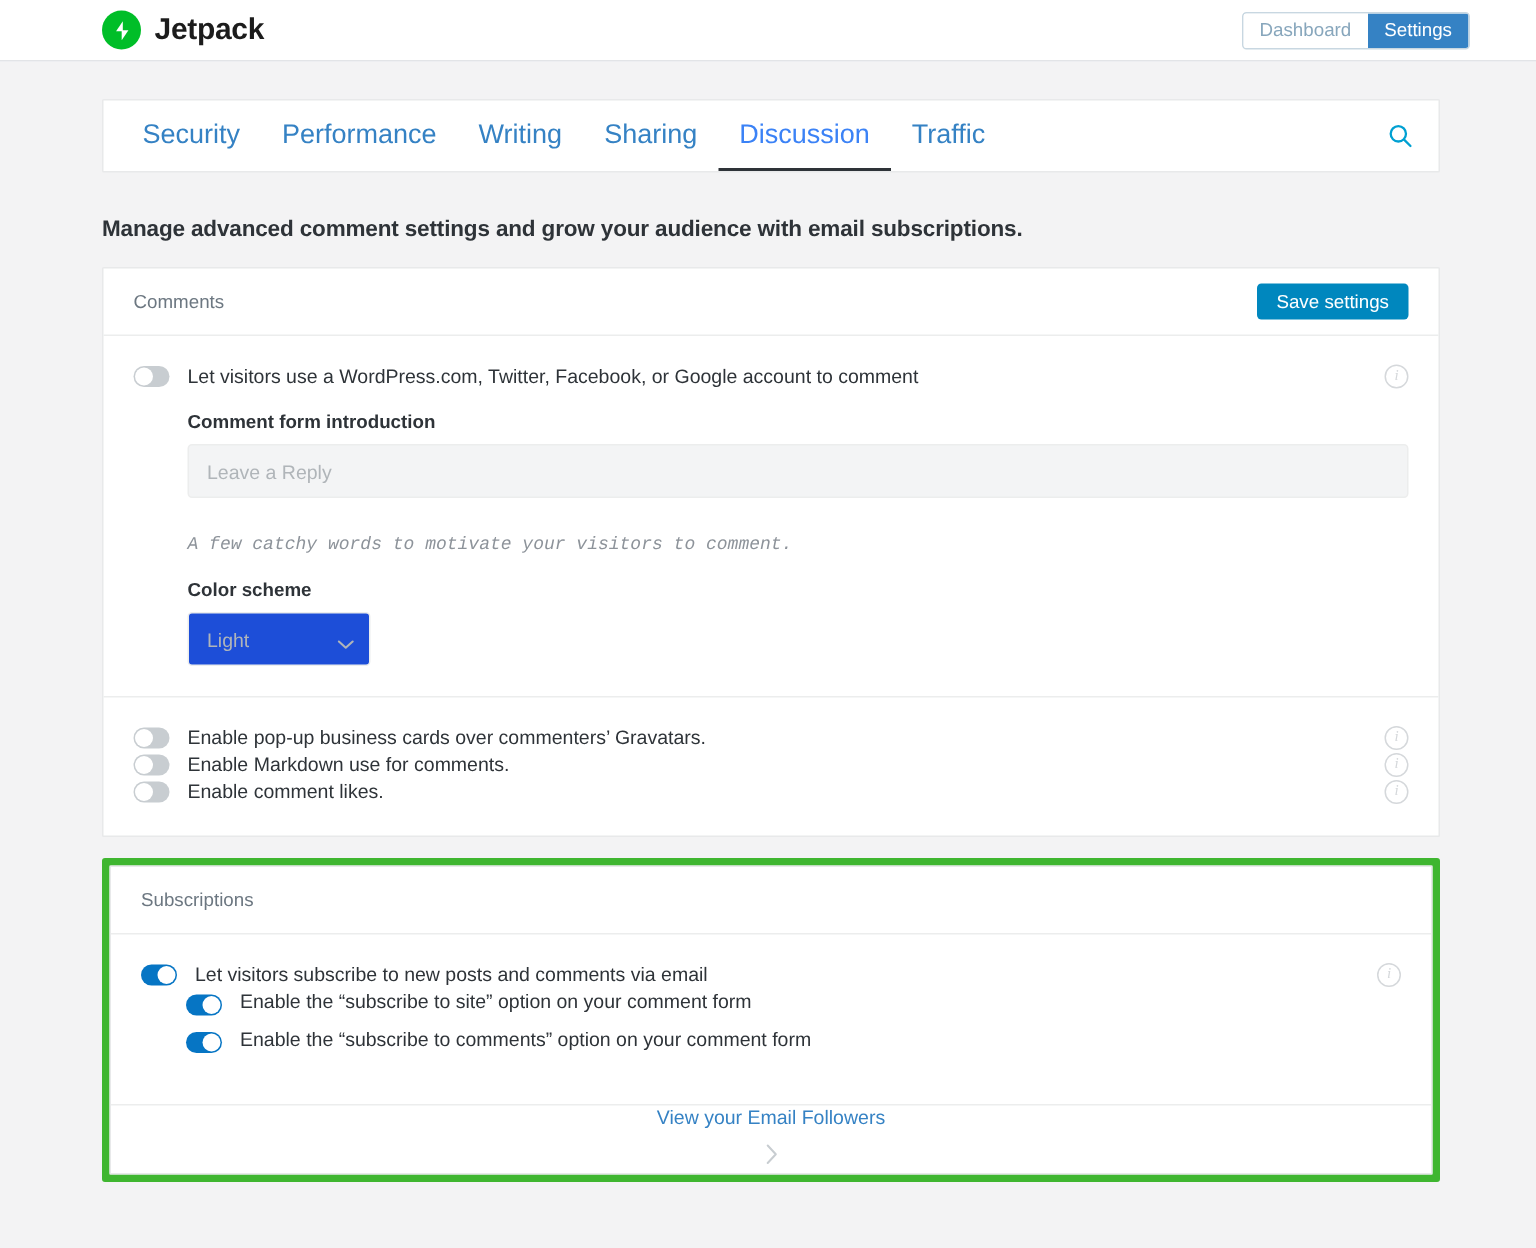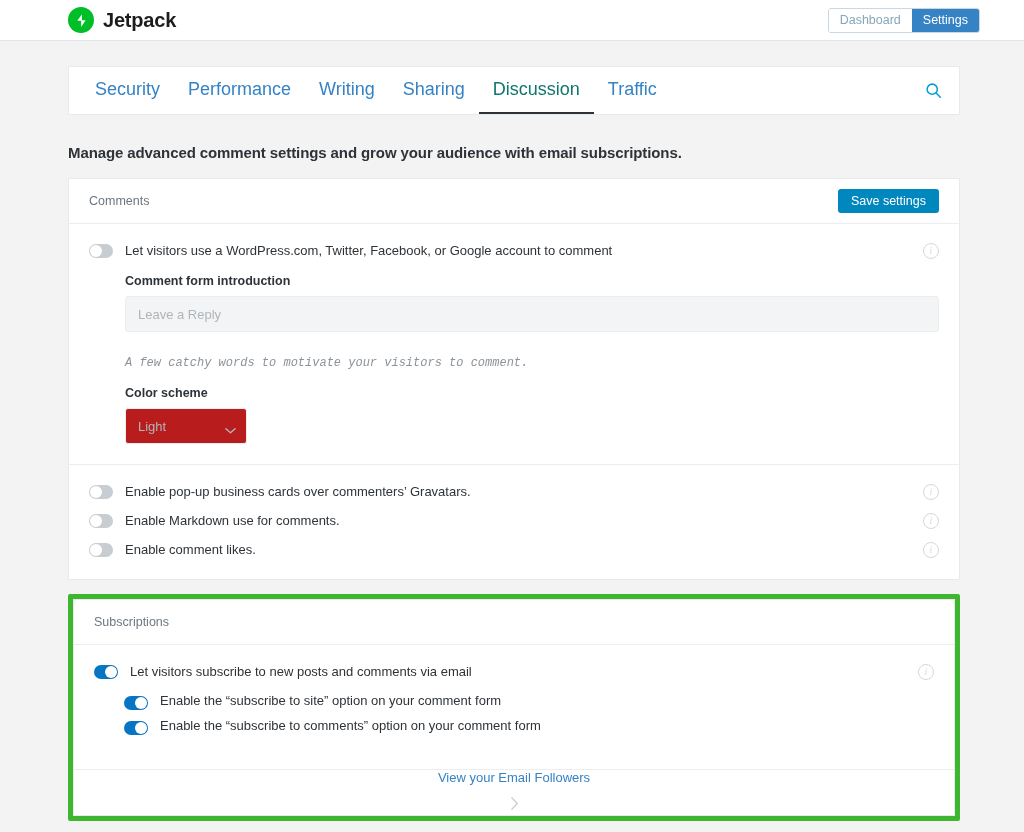--- a/index.html
+++ b/index.html
@@ -88,21 +88,21 @@
     display: flex;
     align-items: center;
     padding: 0 14px;
     font-size: 18px;
     color: #3582c4;
     cursor: pointer;
     border-bottom: 2px solid transparent;
     white-space: nowrap;
   }
   .navtab.active {
-    color: #0f766e;
+    color: #3b82f6;
     border-bottom-color: #2e3338;
   }
   .navsearch {
     width: 52px;
     display: flex;
     align-items: center;
     justify-content: center;
     cursor: pointer;
   }
 
@@ -154,21 +154,21 @@
     border-top: 1px solid #eceded;
   }
 
   
   .toggle-row {
     display: flex;
     align-items: flex-start;
     position: relative;
     padding-right: 40px;
   }
-  .toggle-row + .toggle-row { margin-top: 11px; }
+  .toggle-row + .toggle-row { }
 
   .toggle {
     width: 24px; height: 14px;
     border-radius: 8px;
     background: #c8cdd1;
     flex: none;
     position: relative;
     margin-top: 2px;
     margin-right: 12px;
     cursor: pointer;
@@ -245,21 +245,21 @@
     font-family: Liberation Mono, monospace;
   }
   .select-wrap {
     position: relative;
     width: 122px;
     margin-top: 0;
   }
   .select-box {
     width: 122px;
     height: 36px;
-    background: #b91c1c;
+    background: #1d4ed8;
     border: 1px solid #eceded;
     border-radius: 3px;
     display: flex;
     align-items: center;
     padding: 0 12px;
     font-size: 13px;
     color: #b0b5b9;
     cursor: pointer;
   }
   .select-chevron {

